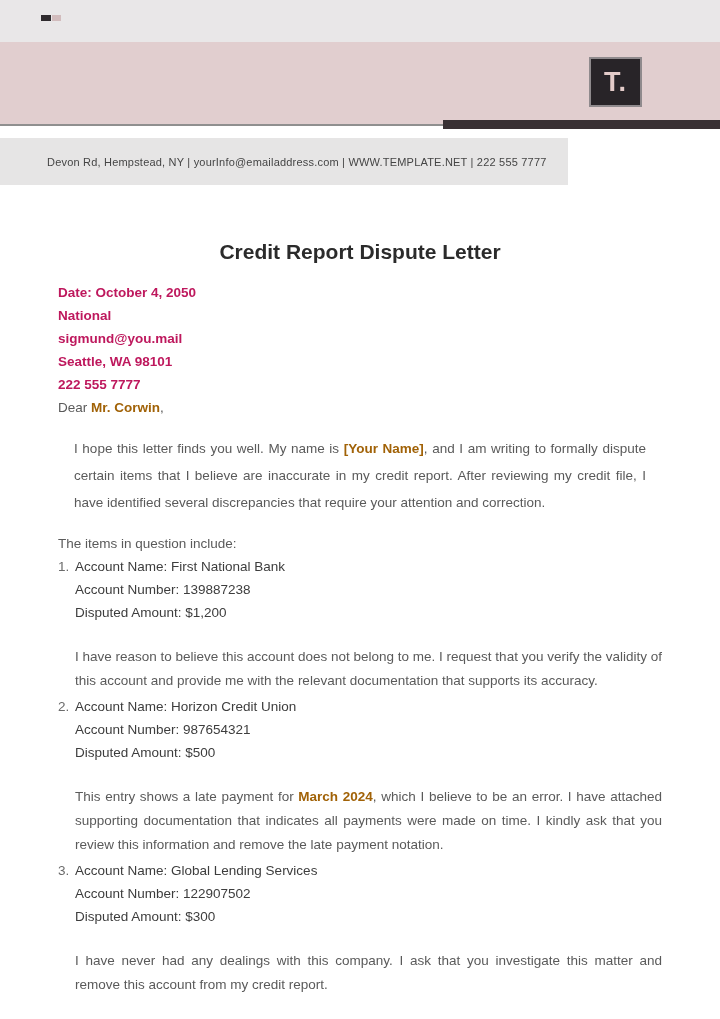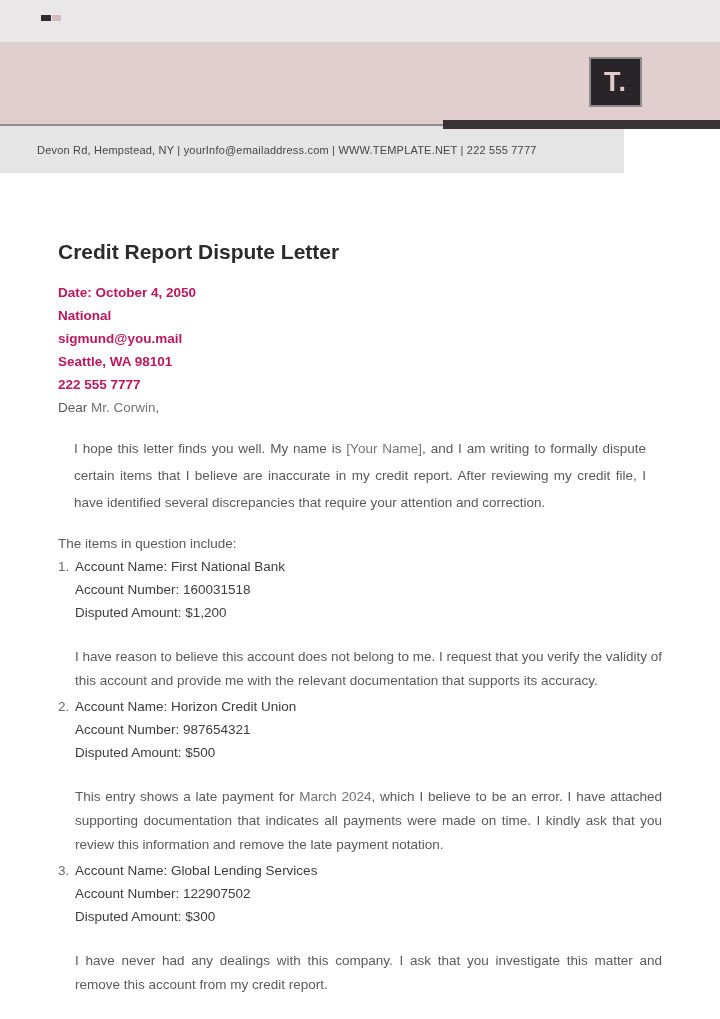--- a/index.html
+++ b/index.html
@@ -57,55 +57,55 @@
     z-index: 1;
   }
   .divider-thick {
     position: absolute; left: 443px; top: 120px;
     width: 277px; height: 9px;
     background: #393134;
     z-index: 2;
   }
 
   .strip-contact {
-    position: absolute; left: 0; top: 126px;
-    width: 624px; height: 47px;
+    position: absolute; left: 0; top: 138px;
+    width: 568px; height: 47px;
     background: #e6e5e5;
     display: flex; align-items: center;
     box-sizing: border-box;
-    padding-left: 37px;
+    padding-left: 47px;
   }
   .contact-line {
     font-size: 11px;
     color: #454545;
     letter-spacing: 0.2px;
   }
 
   
   .letter {
     padding: 0 58px;
     color: #5a5a5a;
     font-size: 13.5px;
   }
   .letter-title {
     margin: 66px 0 16px 0;
-    text-align: left;
+    text-align: center;
     font-size: 21px;
     line-height: 26px;
     font-weight: bold;
     color: #2b2b2b;
   }
   .info-block { }
   .info-line {
     font-weight: bold;
     color: #be185d;
     line-height: 23px;
   }
   .salutation { line-height: 23px; color: #5a5a5a; }
-  .b { font-weight: normal; color: #737373; }
+  .b { font-weight: bold; color: #a16207; }
 
   .intro-para {
     margin: 16px;
     line-height: 27px;
     text-align: justify;
     color: #5a5a5a;
   }
   .items-intro { line-height: 23px; color: #5a5a5a; }
 
   .dispute-item { display: flex; }
@@ -163,21 +163,21 @@
   <div class="salutation"><span>Dear </span><span class="b">Mr. Corwin</span><span>,</span></div>
 
   <p class="intro-para"><span>I hope this letter finds you well. My name is </span><span class="b">[Your Name]</span><span>, and I am writing to formally dispute certain items that I believe are inaccurate in my credit report. After reviewing my credit file, I have identified several discrepancies that require your attention and correction.</span></p>
 
   <div class="items-intro">The items in question include:</div>
 
   <div class="dispute-item">
     <div class="item-number">1.</div>
     <div class="item-body">
       <div class="item-line">Account Name: First National Bank</div>
-      <div class="item-line">Account Number: 160031518</div>
+      <div class="item-line">Account Number: 139887238</div>
       <div class="item-line">Disputed Amount: $1,200</div>
       <p class="item-para"><span>I have reason to believe this account does not belong to me. I request that you verify the validity of this account and provide me with the relevant documentation that supports its accuracy.</span><span class="b"></span><span></span></p>
     </div>
   </div>
 
   <div class="dispute-item">
     <div class="item-number">2.</div>
     <div class="item-body">
       <div class="item-line">Account Name: Horizon Credit Union</div>
       <div class="item-line">Account Number: 987654321</div>

